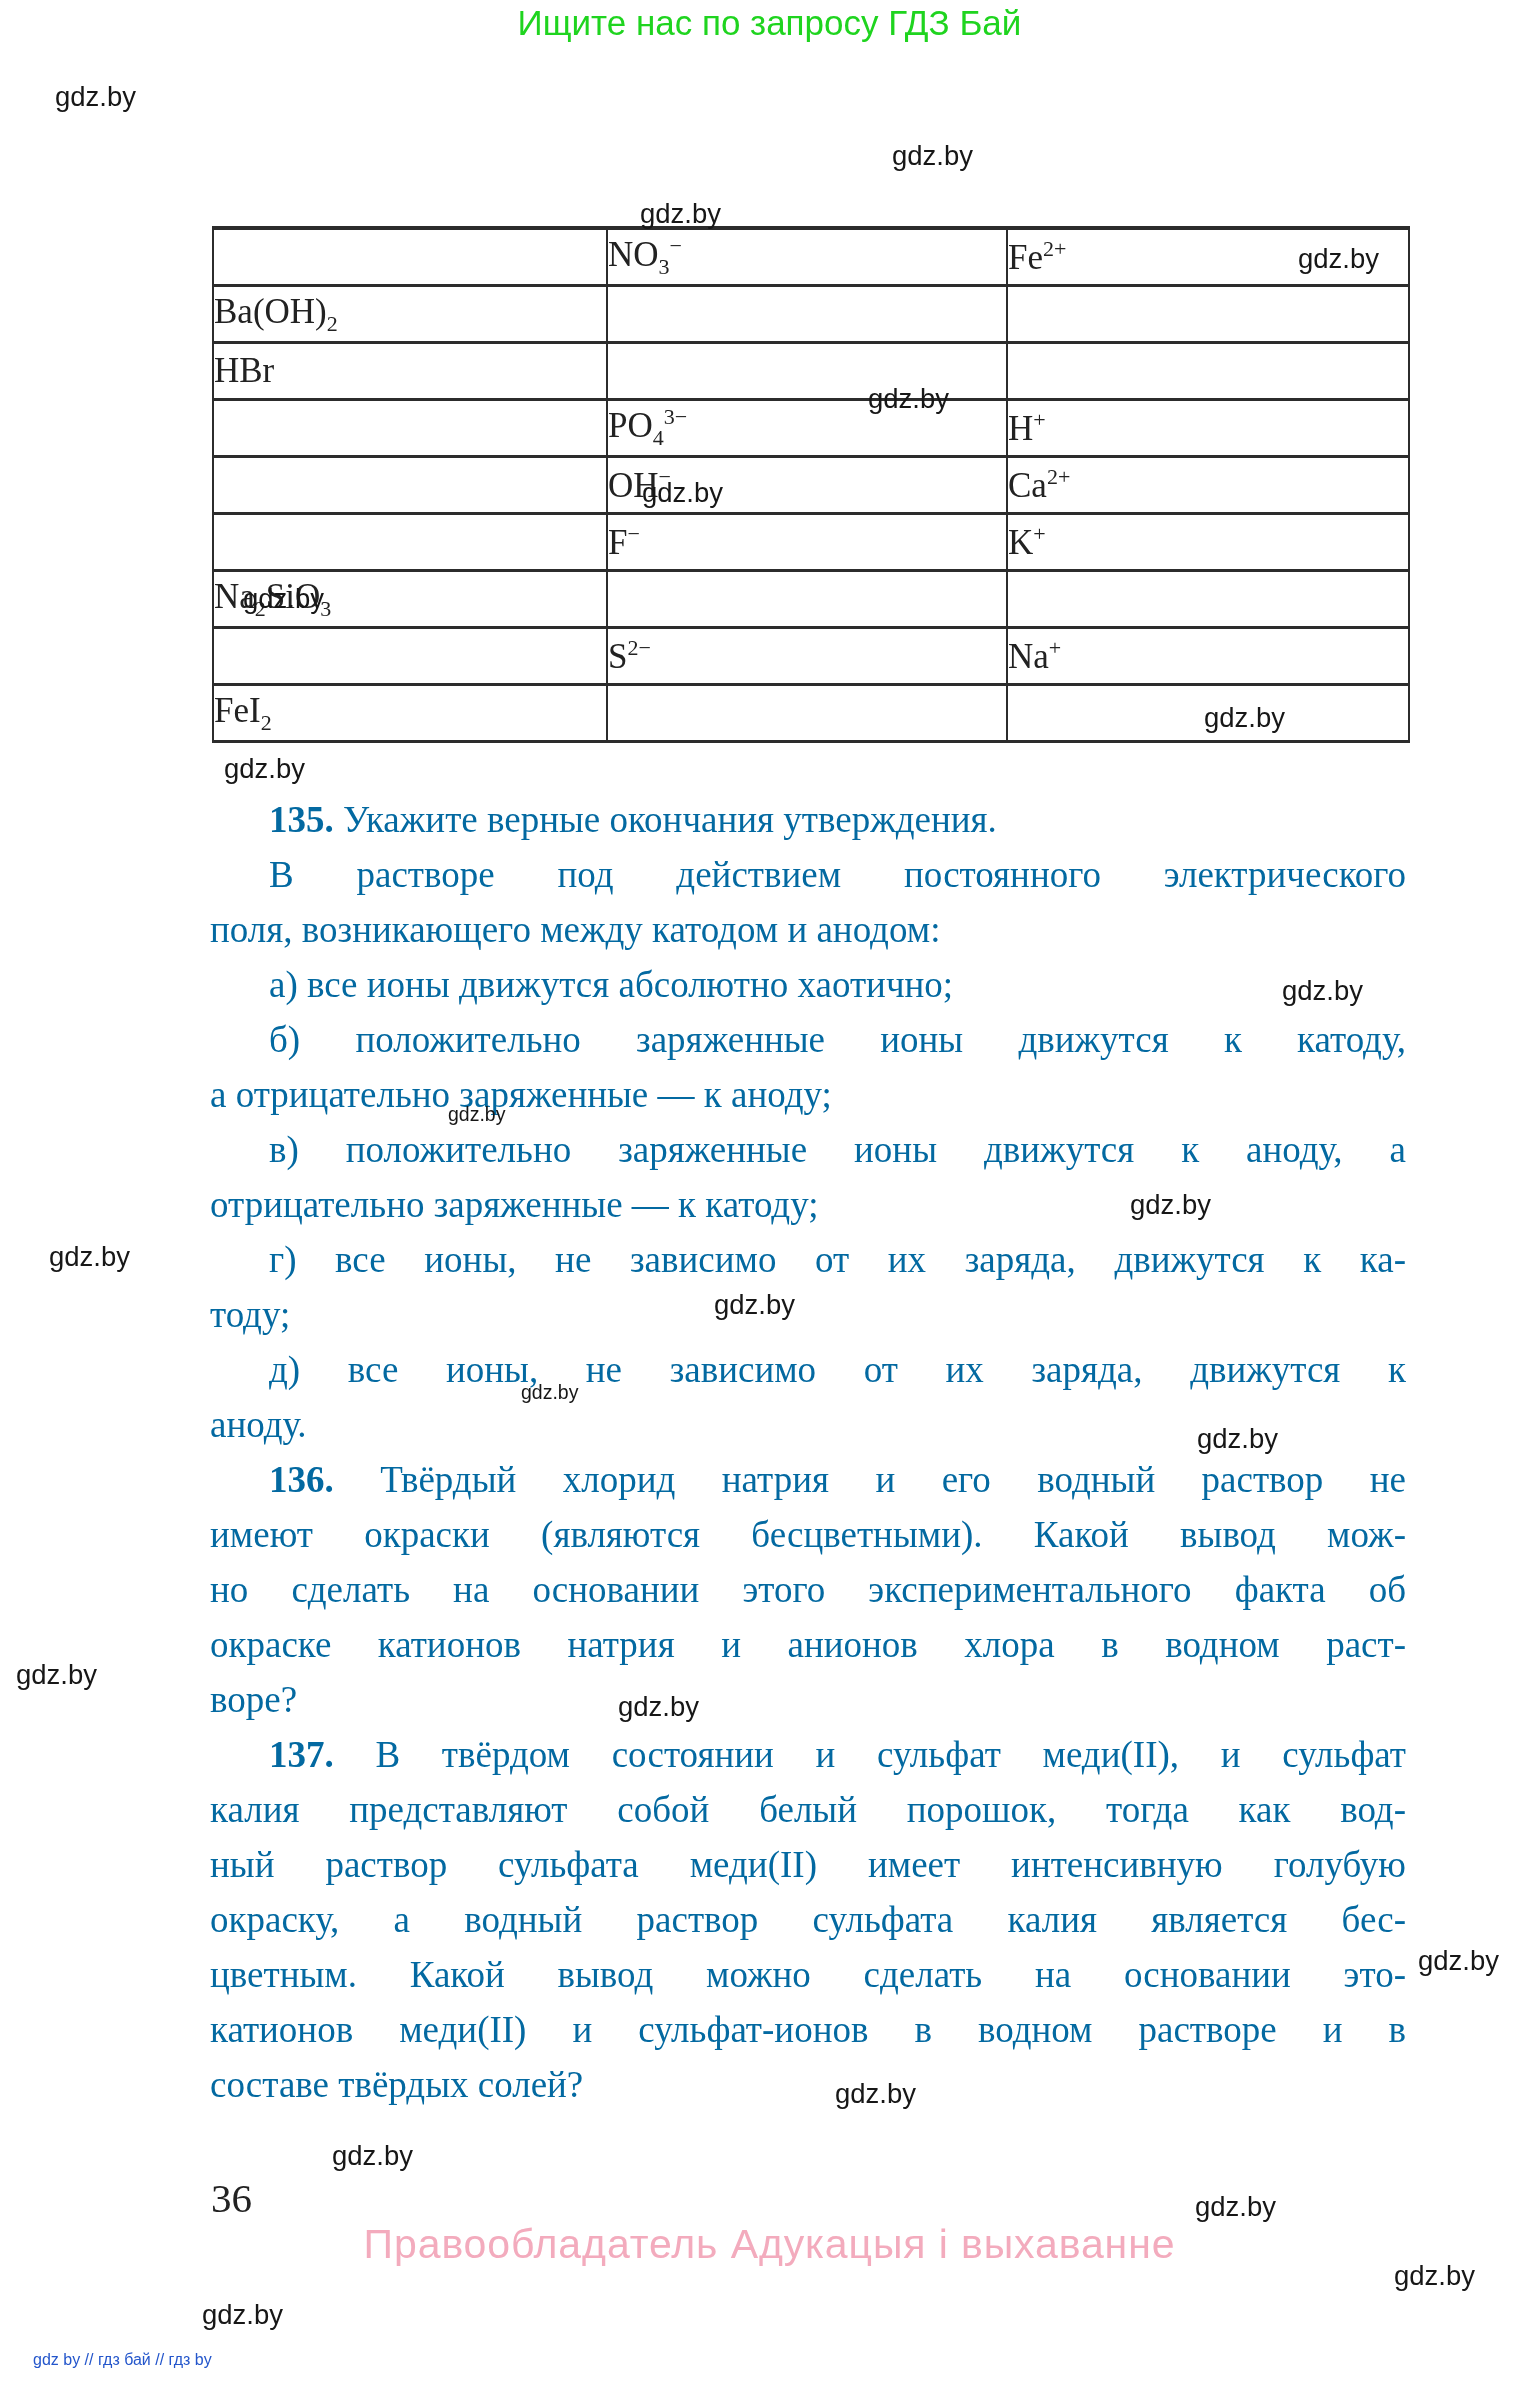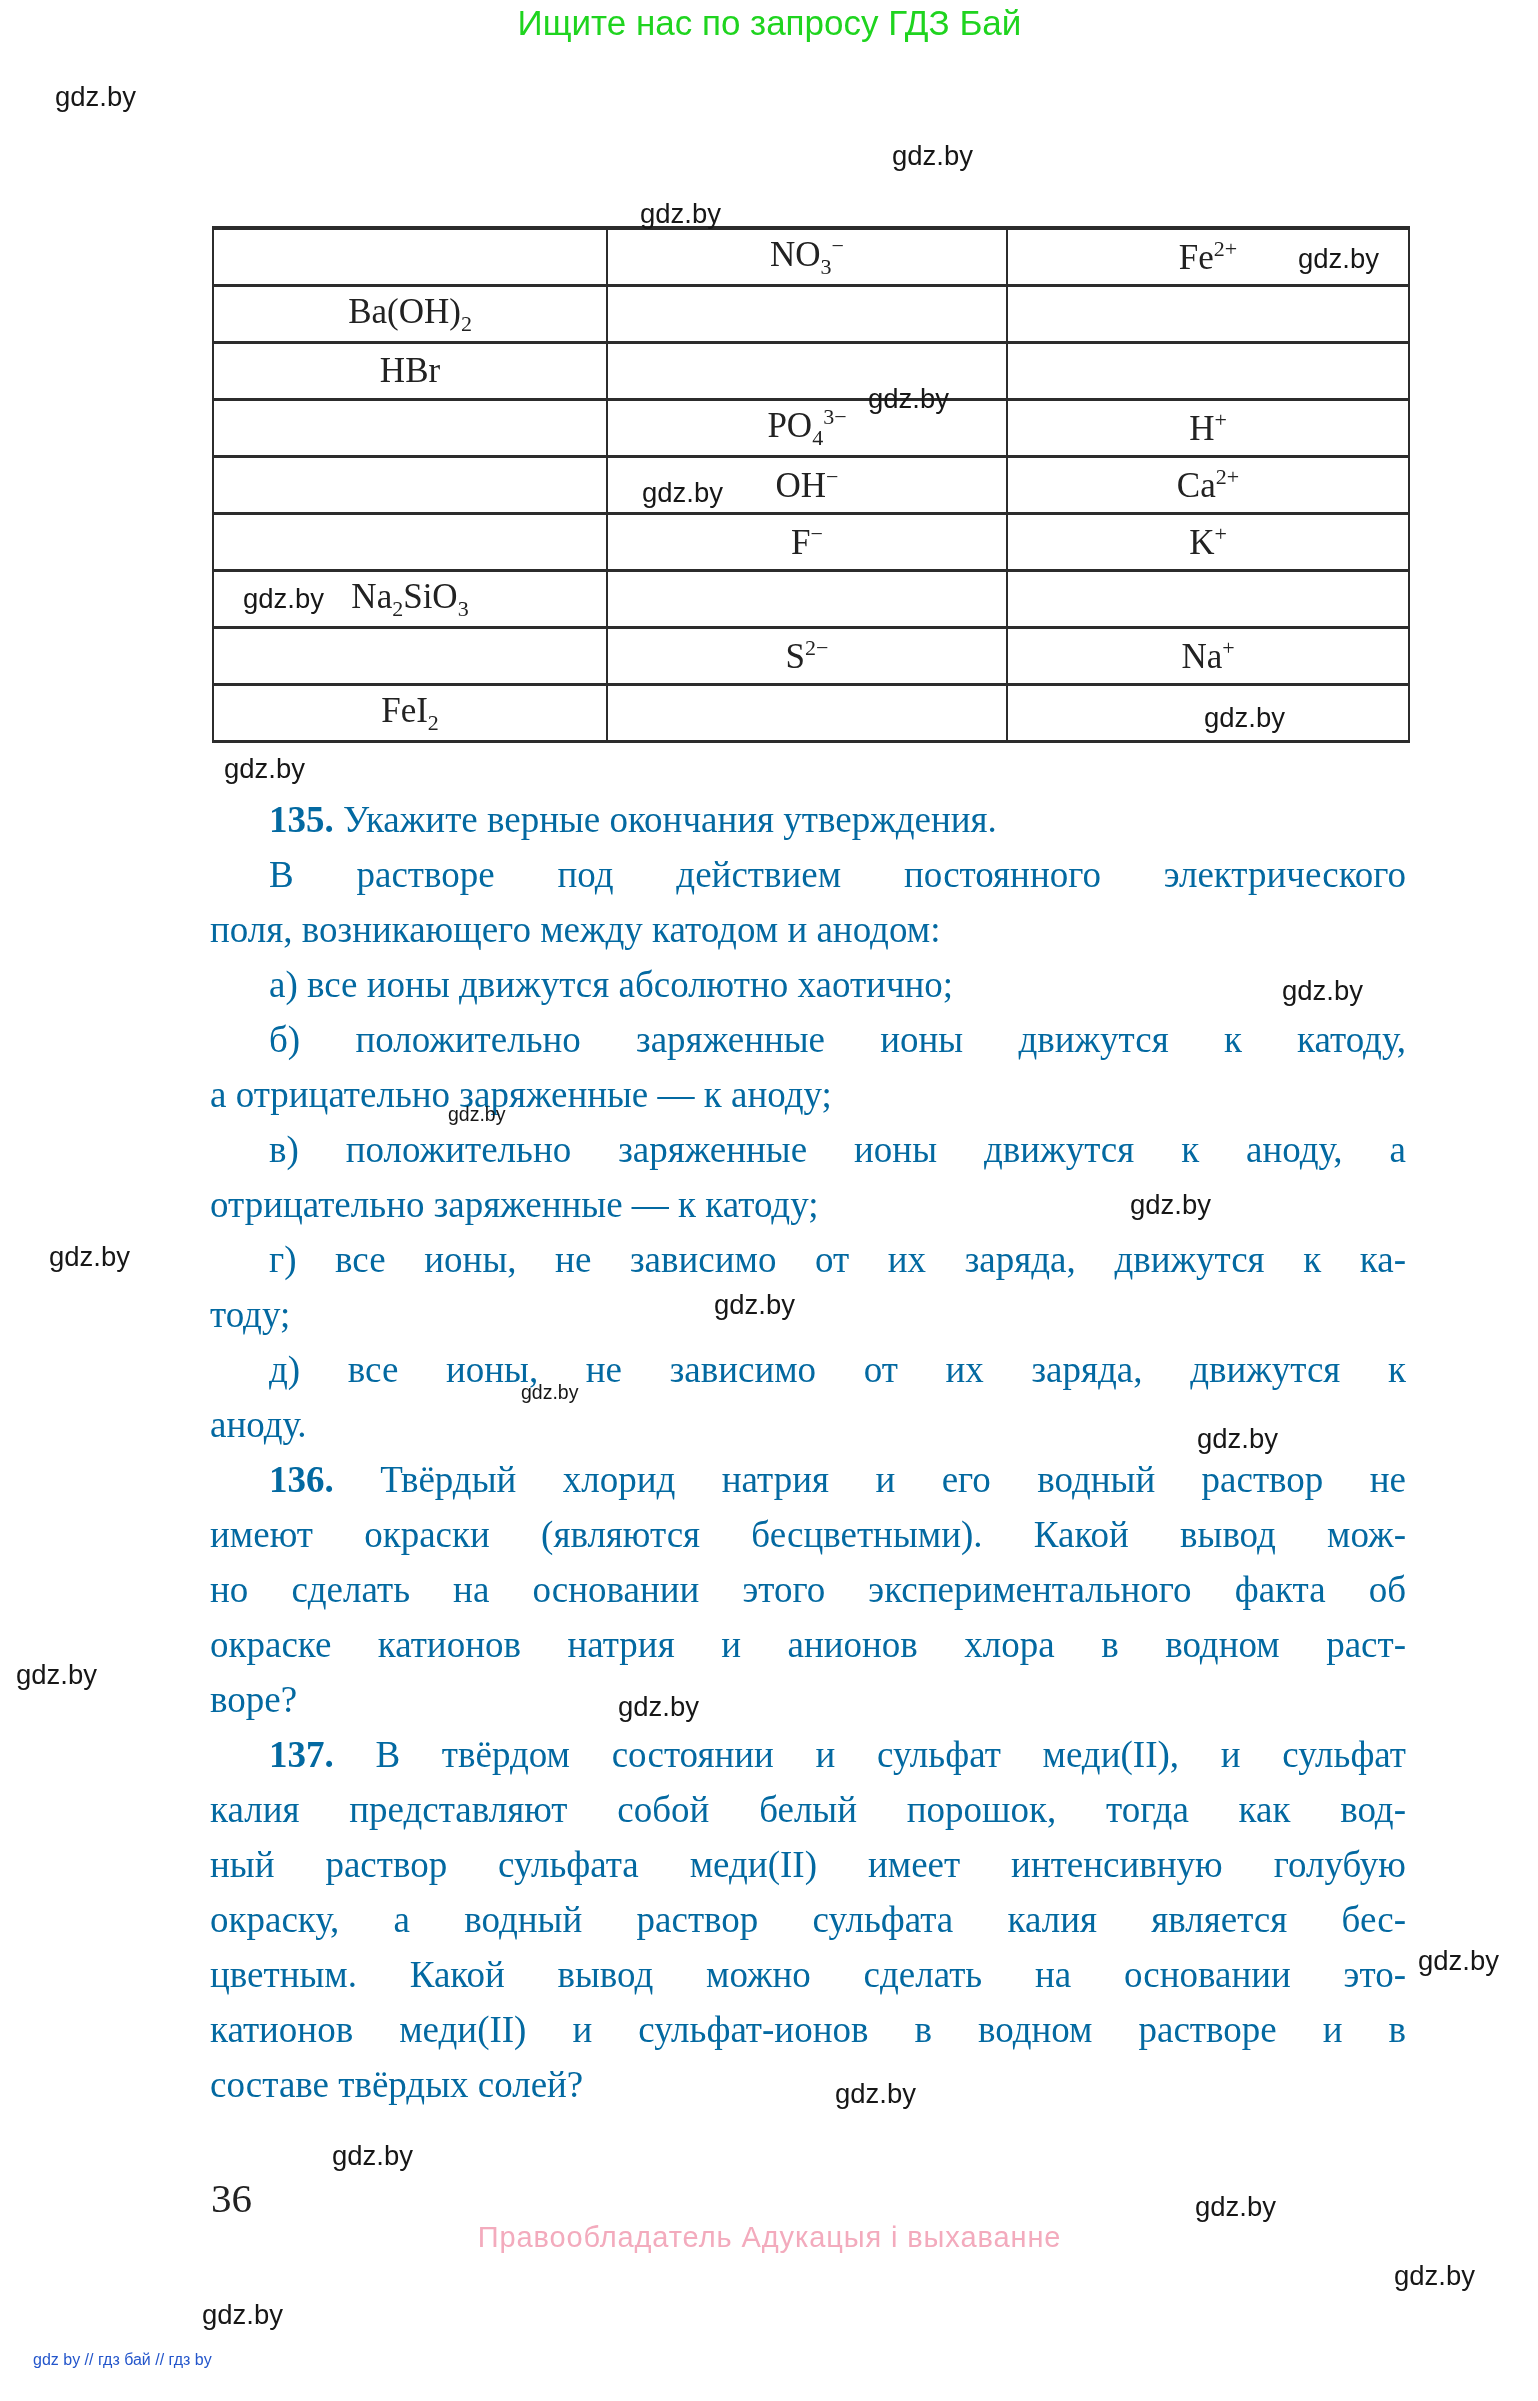--- a/index.html
+++ b/index.html
@@ -16,37 +16,37 @@
     font-size:27.5px; color:#171717; white-space:nowrap; line-height:1;
   }
   .wm.small { font-size:19.5px; }
   table.ion {
     position:absolute; left:212px; top:226px; border-collapse:collapse;
     table-layout:fixed; background:#fff;
     border:2.7px solid #2c2c2c; border-top-width:4.4px; border-bottom-width:3.5px;
   }
   table.ion td {
     border:2.7px solid #2c2c2c; border-top-width:3.5px; border-bottom-width:3.5px;
-    height:54px; text-align:center; vertical-align:middle;
+    height:54px; text-align:left; vertical-align:middle;
     font-size:35px; padding:0; color:#222;
   }
   .sb { font-size:22px; vertical-align:-8px; }
   .sp { font-size:22px; vertical-align:13.3px; }
   .problems {
     position:absolute; left:210px; top:792px; width:1196px;
     font-size:37px; line-height:55px; color:#0369a1;
   }
   .tl { height:55px; overflow:visible; }
   .tl.ind { text-indent:59px; }
   .tl.j { text-align:justify; text-align-last:justify; }
   .tl b { font-weight:bold; }
   .pageno { position:absolute; left:211px; top:2174px; font-size:41px; color:#222; }
   .copyright {
     position:absolute; left:0; right:0; top:2221px; text-align:center;
-    font-family:"Liberation Sans", sans-serif; font-size:29px; letter-spacing:0.9px;
+    font-family:"Liberation Sans", sans-serif; font-size:41px; letter-spacing:0.9px;
   }
   .links {
     position:absolute; left:0; right:0; top:2351px; text-align:left;
     font-family:"Liberation Sans", sans-serif; font-size:16px; text-decoration:none;padding-left:33px;
   }
 </style>
 </head>
 <body>
 
 <div class="page">

